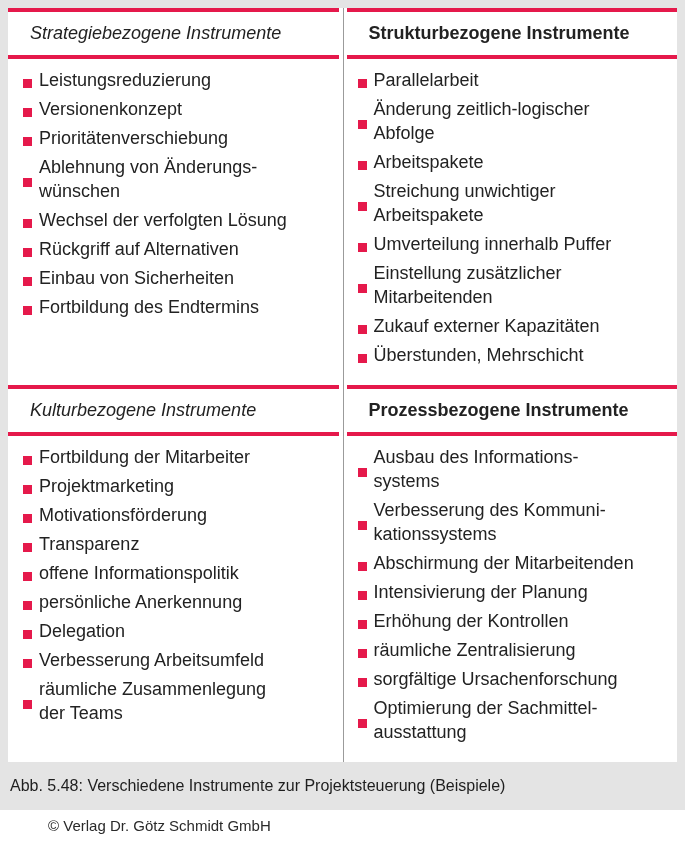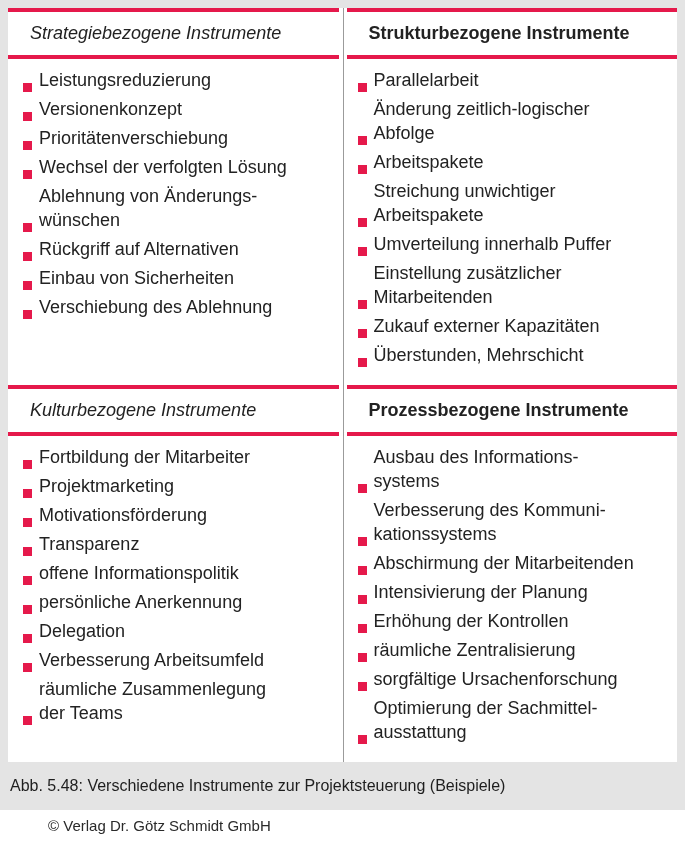--- a/index.html
+++ b/index.html
@@ -63,21 +63,21 @@
   }
   .cell.left .cell-header  { margin-right: 4px; font-style: italic; }
   .cell.right .cell-header { margin-left: 4px; font-weight: bold; }
   .item-list {
     list-style: none;
     margin: 0;
     padding: 9px 4px 0 15px;
   }
   .item {
     display: flex;
-    align-items: flex-end;
+    align-items: center;
     margin-bottom: 5px;
     font-size: 18px;
     line-height: 24px;
   }
   .bullet {
     width: 9px;
     height: 9px;
     background: var(--accent-red, #e5194b);
     flex: 0 0 auto;
     margin: 7px 7px 0 0;
@@ -132,42 +132,42 @@
                 <span class="item-text">Versionenkonzept</span>
               </li>
 
               <li class="item">
                 <span class="bullet"></span>
                 <span class="item-text">Prioritätenverschiebung</span>
               </li>
 
               <li class="item">
                 <span class="bullet"></span>
-                <span class="item-text">Wechsel der verfolgten Lösung</span>
-              </li>
-
-              <li class="item">
-                <span class="bullet"></span>
                 <span class="item-text">Ablehnung von Änderungs-
 wünschen</span>
               </li>
 
               <li class="item">
                 <span class="bullet"></span>
+                <span class="item-text">Wechsel der verfolgten Lösung</span>
+              </li>
+
+              <li class="item">
+                <span class="bullet"></span>
                 <span class="item-text">Rückgriff auf Alternativen</span>
               </li>
 
               <li class="item">
                 <span class="bullet"></span>
                 <span class="item-text">Einbau von Sicherheiten</span>
               </li>
 
               <li class="item">
                 <span class="bullet"></span>
-                <span class="item-text">Verschiebung des Ablehnung</span>
+                <span class="item-text">Fortbildung des Endtermins</span>
               </li>
             </ul>
         </section>
 
         <section class="cell right">
           <h2 class="cell-header">Strukturbezogene Instrumente</h2>
           <ul class="item-list">
 
               <li class="item">
                 <span class="bullet"></span>

